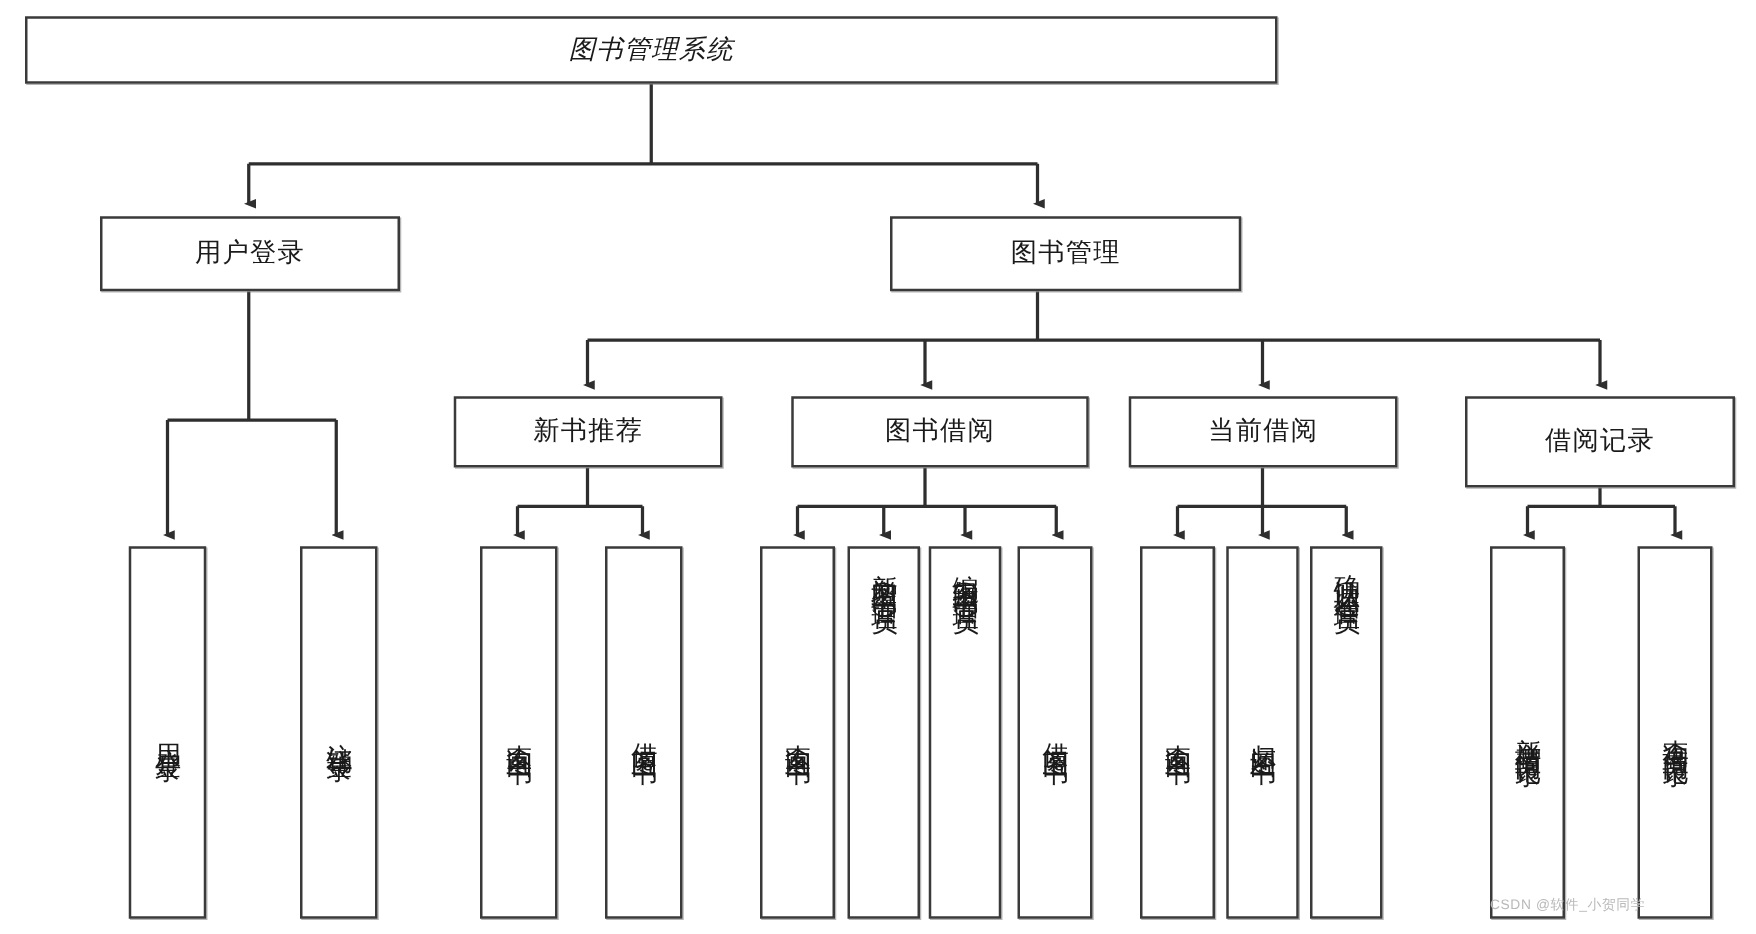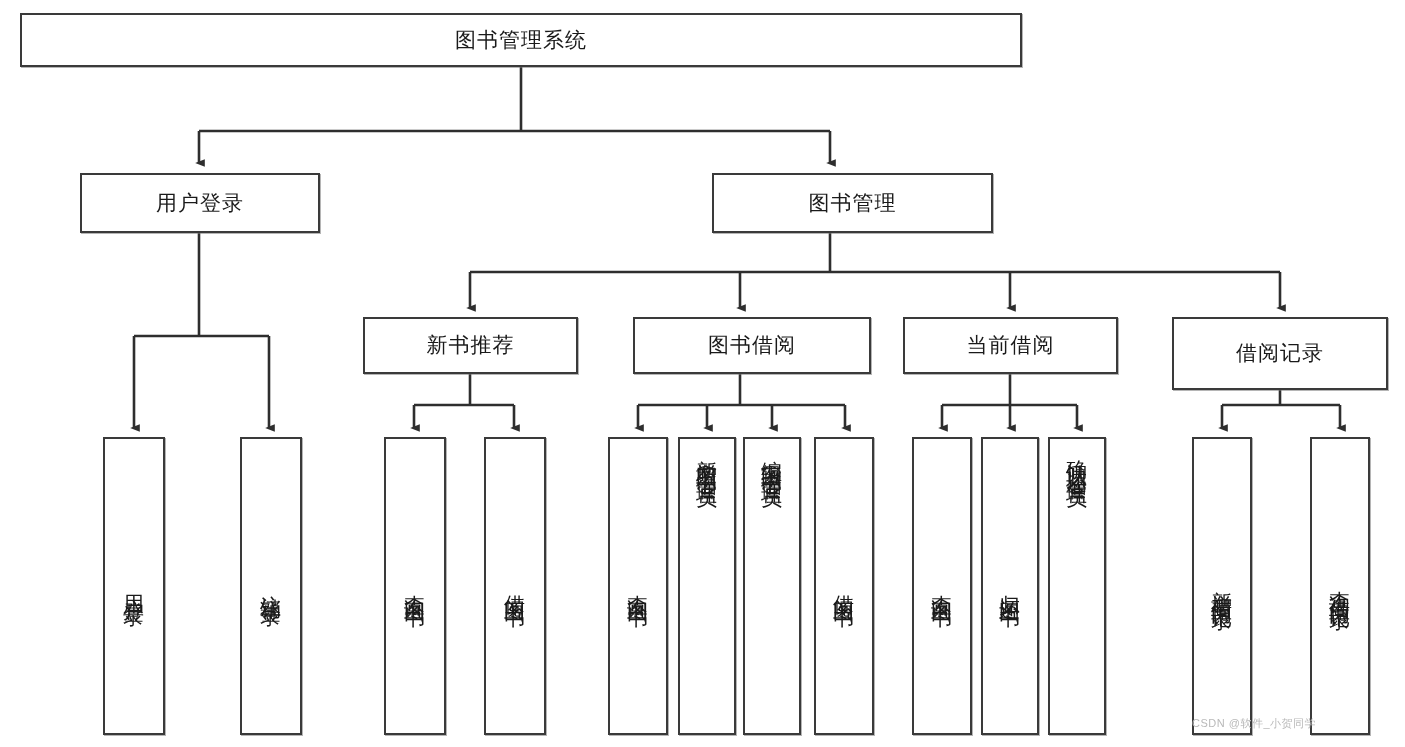--- a/index.html
+++ b/index.html
@@ -124,21 +124,21 @@
       <path d="M1010,405 L1010,428" marker-end="url(#arrow)"></path>
       <path d="M1077,405 L1077,428" marker-end="url(#arrow)"></path>
 
       <path d="M1280,374 L1280,405"></path>
       <path d="M1222,405 L1340,405"></path>
       <path d="M1222,405 L1222,428" marker-end="url(#arrow)"></path>
       <path d="M1340,405 L1340,428" marker-end="url(#arrow)"></path>
     </g>
   </svg>
 
-  <div class="node horiz" style="left:20px; top:13px; width:1002px; height:54px;">
+  <div class="node horiz" style="left:20px; top:13px; width:1002px; height:54px;font-style:italic;">
     <span class="label">图书管理系统</span>
   </div>
 
   <div class="node horiz" style="left:80px; top:173px; width:240px; height:60px;">
     <span class="label">用户登录</span>
   </div>
 
   <div class="node horiz" style="left:712px; top:173px; width:281px; height:60px;">
     <span class="label">图书管理</span>
   </div>

